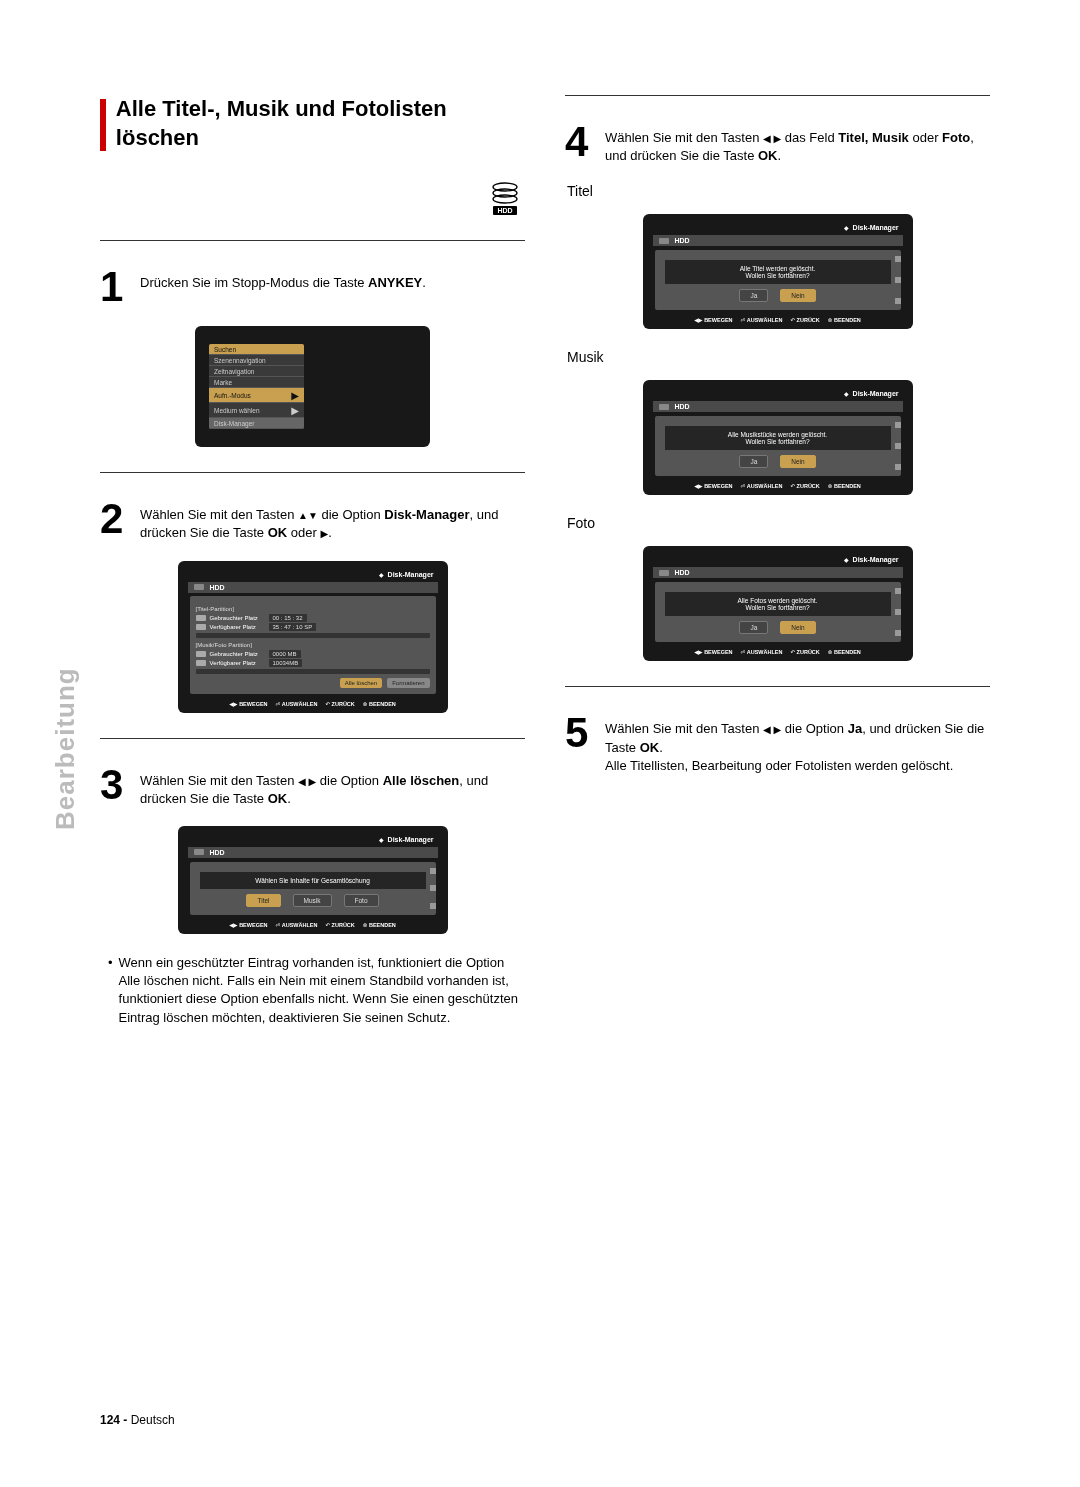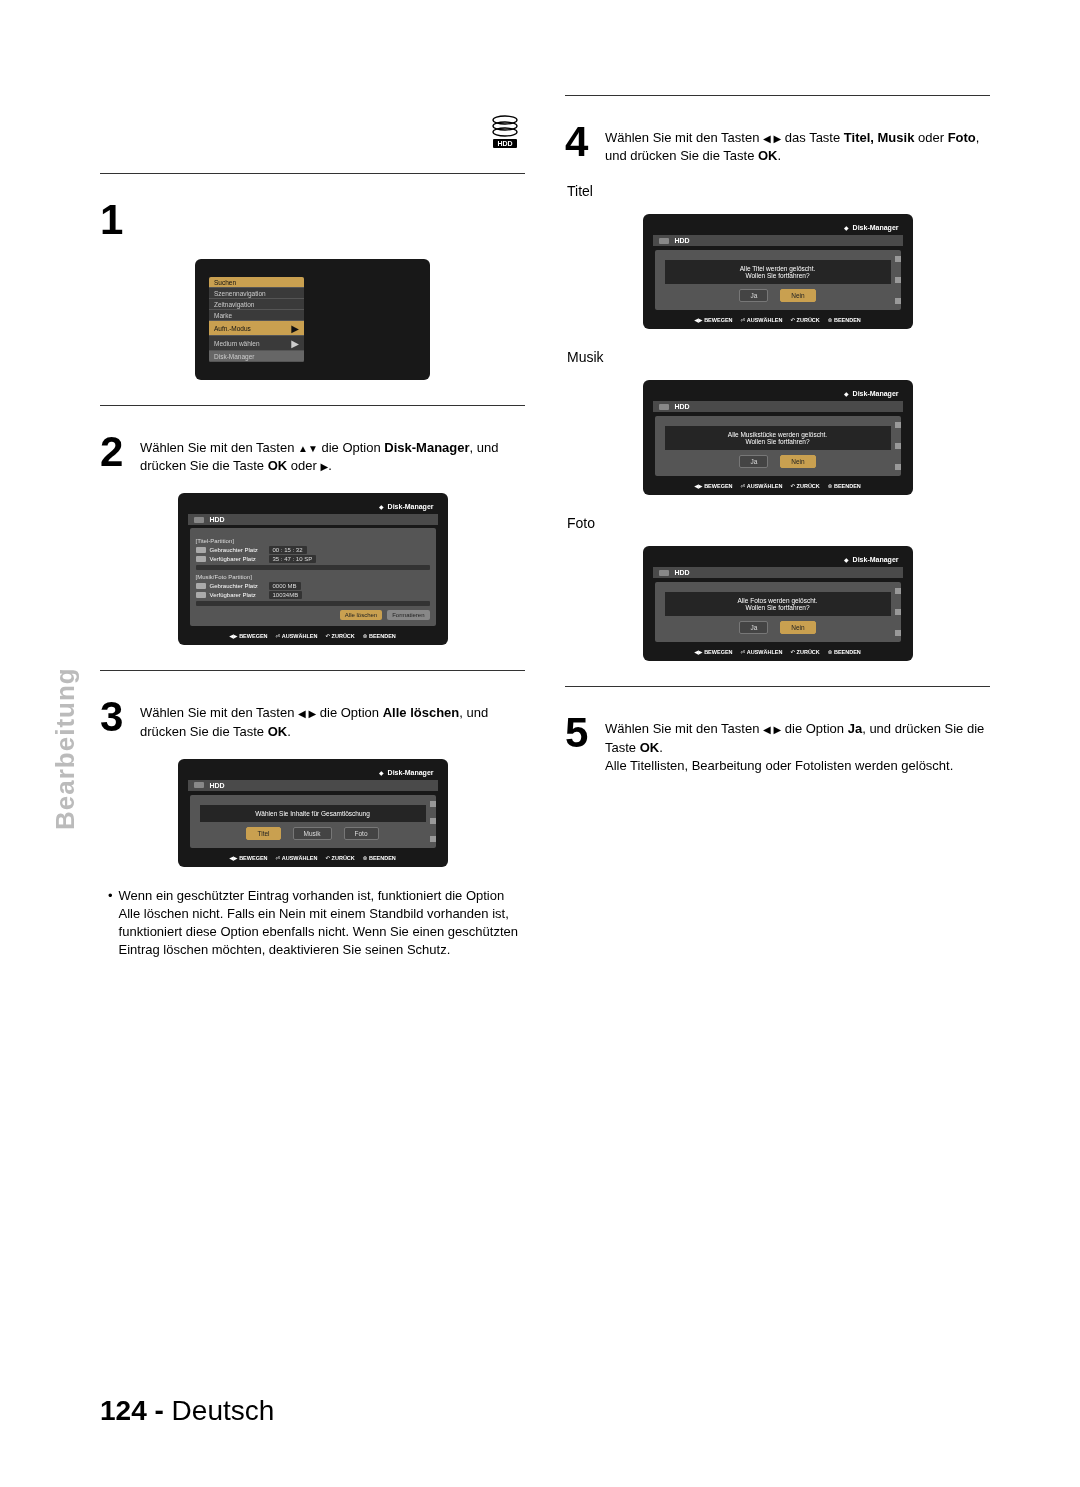--- a/index.html
+++ b/index.html
@@ -45,48 +45,55 @@
   .prompt-box { margin:4px 4px 5px; background:#555; border-radius:2px; padding: 10px 0 8px; position:relative; }
   .prompt-text { background:#252525; color:#fff; font-size:6.5px; text-align:center; padding:5px 6px; margin:0 10px; }
   .prompt-btns { display:flex; gap:12px; justify-content:center; margin-top:5px;}
   .pbtn { font-size:6.5px; padding:2px 10px; background:#444; color:#ddd; border:1px solid #777; border-radius:2px; }
   .pbtn.hl { background:#c9a050; color:#222; border-color:#c9a050;}
   .notch { position:absolute; right:0; width:6px; height:6px; background:#999;}
   .notch.n1 { top:6px; } .notch.n2 { top:50%; margin-top:-3px;} .notch.n3 { bottom:6px;}
   .mini-label { font-size: 14px; margin: 15px 0 6px 2px; }
   .note-list { font-size:13px; line-height:1.4; padding-left: 8px;}
   .note-list .bull { display:flex; gap:6px; }
-  .footer { position:absolute; bottom:60px; left:100px; font-size:28px; }
+  .footer { position:absolute; bottom:60px; left:100px; font-size:12px; }
   .footer .pg { font-weight:bold; }
 </style>
 </head>
 <body>
 
 <div class="page">
 
   <div class="side-tab">Bearbeitung</div>
 
   <div class="columns">
 
     <div class="col">
 
+      <div class="section-title">
+        <div class="red-bar"></div>
+        <div class="section-title-text">Alle Titel-, Musik und Fotolisten löschen</div>
+      </div>
 
       <div class="hdd-icon">
         <svg width="28" height="22" viewBox="0 0 28 22">
           <ellipse cx="14" cy="5" rx="12" ry="4" fill="none" stroke="#000" stroke-width="1.3"></ellipse>
           <ellipse cx="14" cy="11" rx="12" ry="4" fill="none" stroke="#000" stroke-width="1.3"></ellipse>
           <ellipse cx="14" cy="17" rx="12" ry="4" fill="none" stroke="#000" stroke-width="1.3"></ellipse>
         </svg>
         <span class="hdd-label">HDD</span>
       </div>
 
       <hr class="divider">
 
       <div class="step">
         <div class="step-num">1</div>
+        <div class="step-text">
+          <span>Drücken Sie im Stopp-Modus die Taste </span><span class="bold">ANYKEY</span><span>.</span>
+        </div>
       </div>
 
       <div class="screenshot" style="padding:18px 14px;">
         <div class="menu-list">
           <div class="mi highlight">
               <span>Suchen</span>
             </div>
           <div class="mi">
               <span>Szenennavigation</span>
             </div>
@@ -212,21 +219,21 @@
 
     </div>
 
     <div class="col">
 
       <hr class="divider" style="margin-top:0;">
 
       <div class="step">
         <div class="step-num">4</div>
         <div class="step-text">
-          <span>Wählen Sie mit den Tasten </span><span class="tri">◀ ▶</span><span> das Taste </span><span class="bold">Titel, Musik</span><span> oder </span><span class="bold">Foto</span><span>, und drücken Sie die Taste </span><span class="bold">OK</span><span>.</span>
+          <span>Wählen Sie mit den Tasten </span><span class="tri">◀ ▶</span><span> das Feld </span><span class="bold">Titel, Musik</span><span> oder </span><span class="bold">Foto</span><span>, und drücken Sie die Taste </span><span class="bold">OK</span><span>.</span>
         </div>
       </div>
 
       <div class="mini-label">Titel</div>
       <div class="screenshot big">
         <div class="ss-header">
             <span></span>
             <span><span class="ss-diamond">◆</span>&nbsp;&nbsp;<span class="bold">Disk-Manager</span></span>
           </div>
         <div class="ss-bar">

